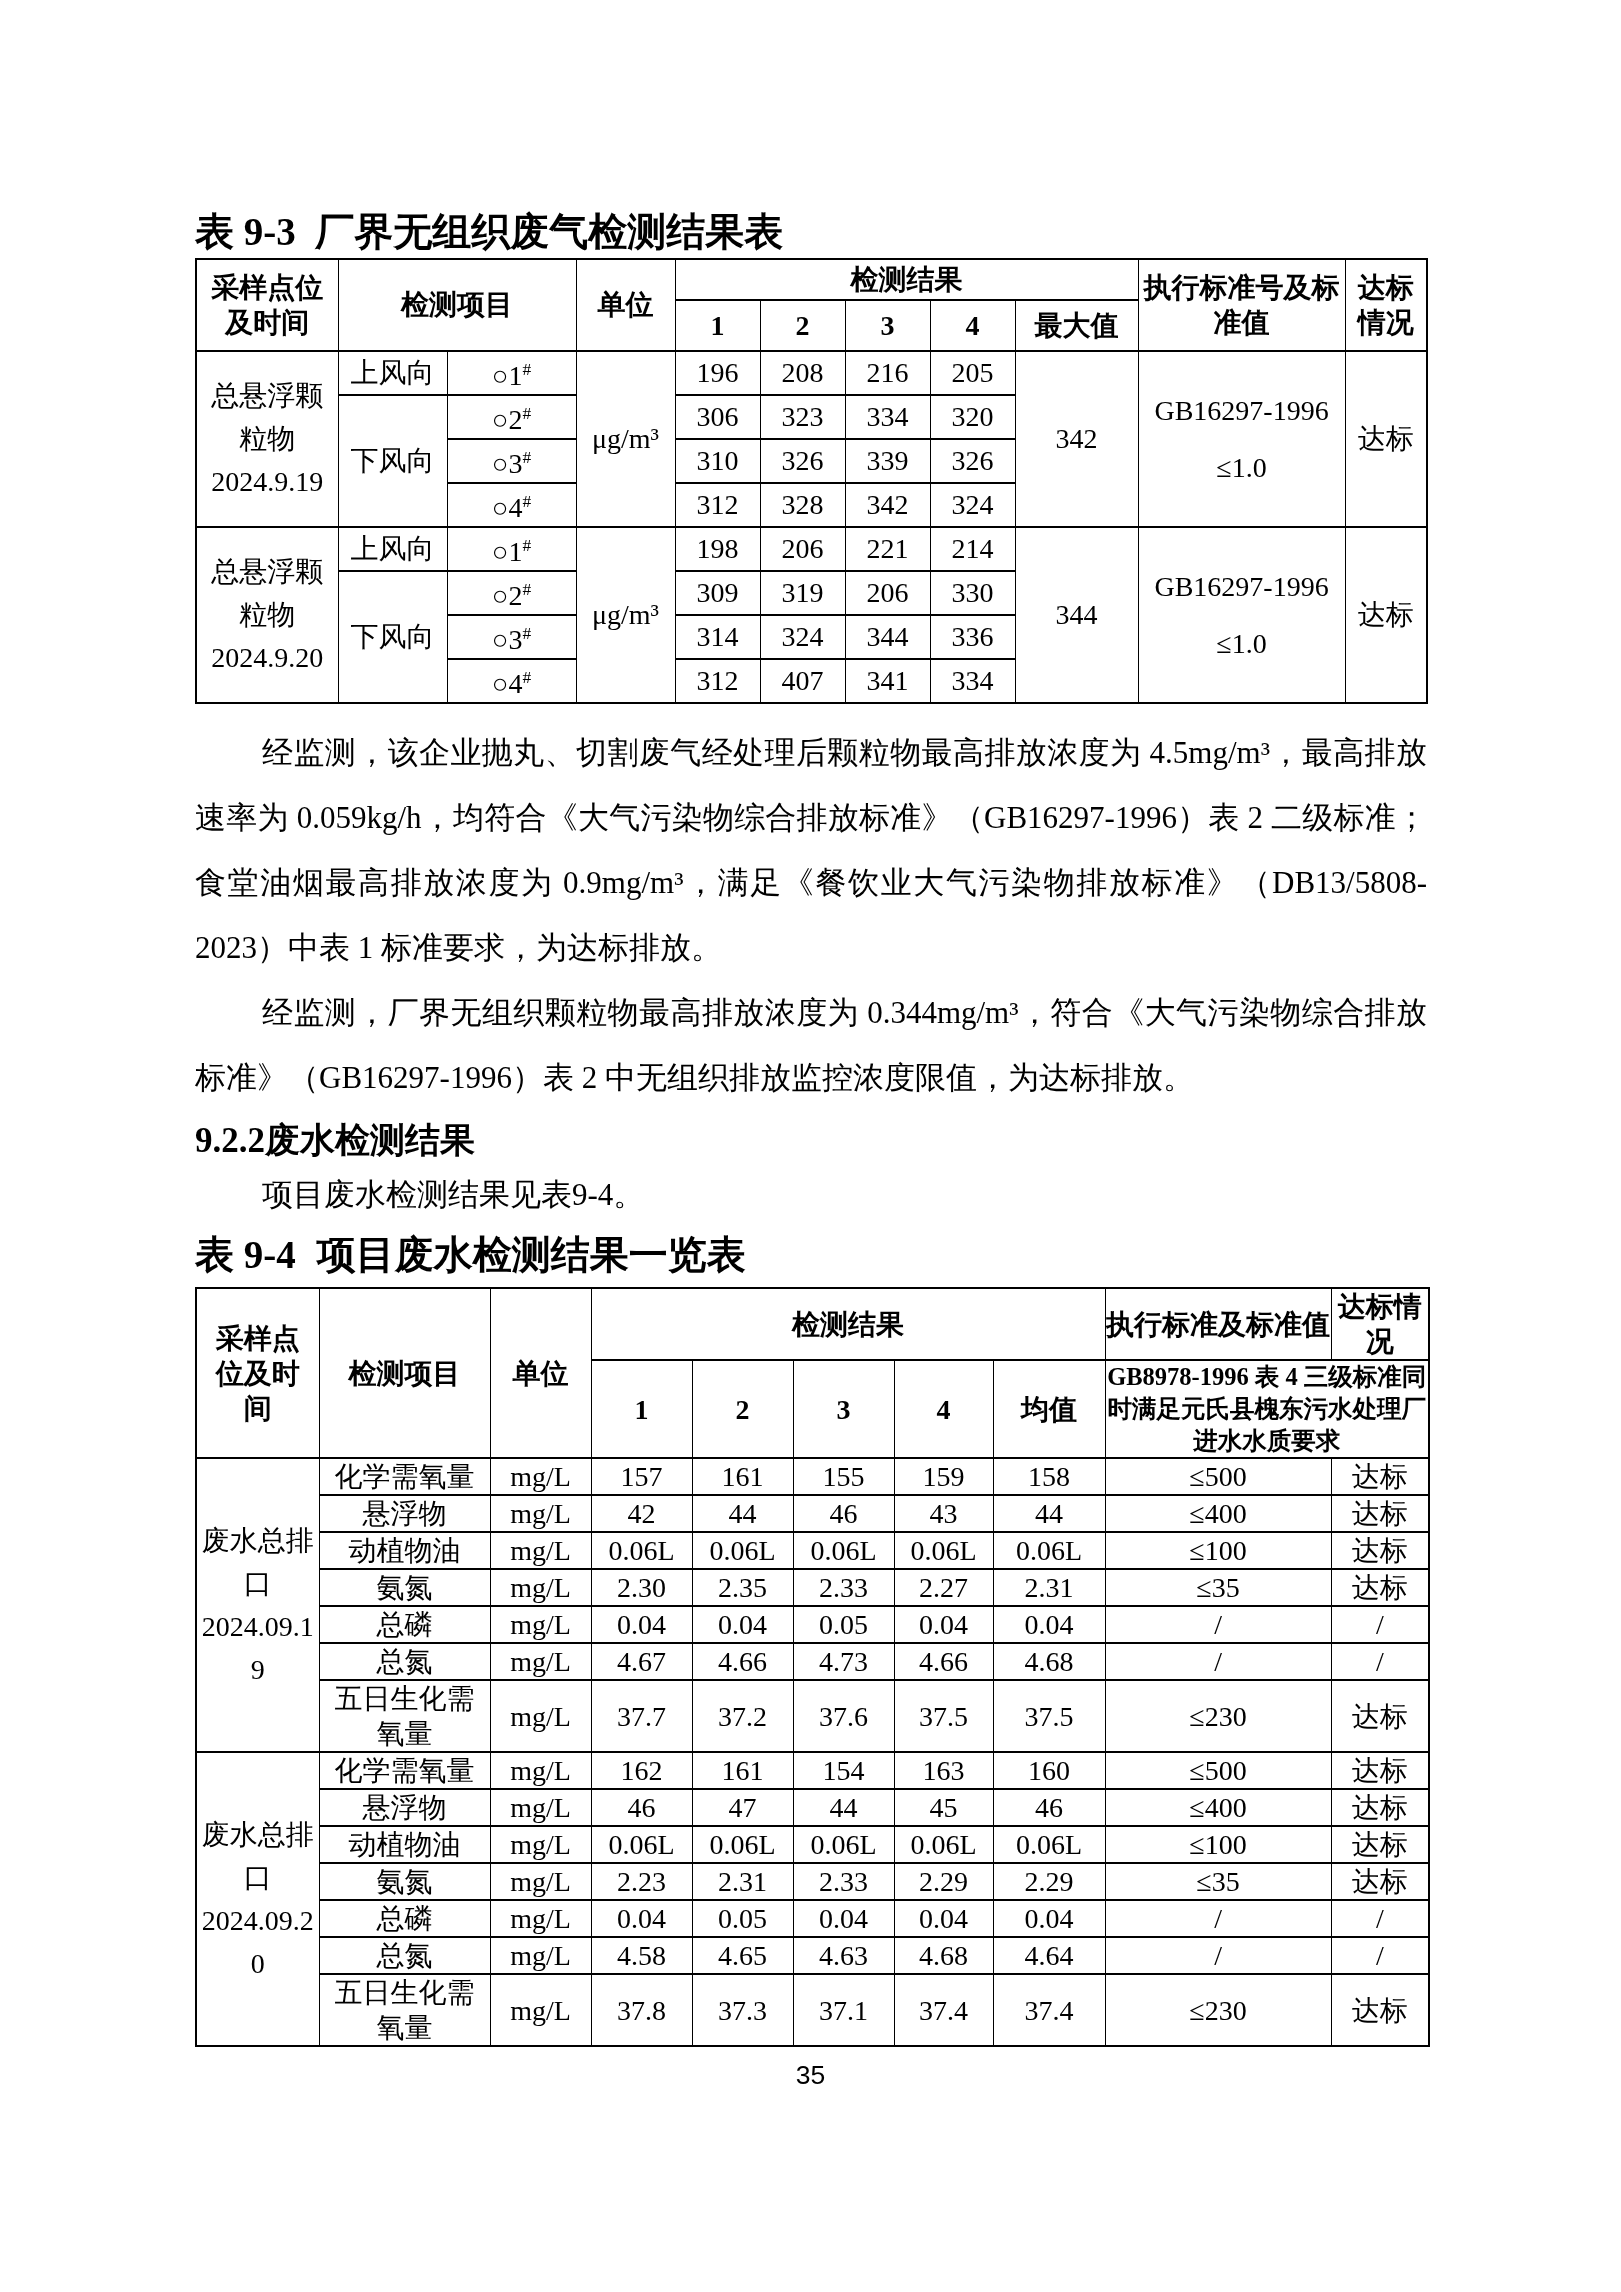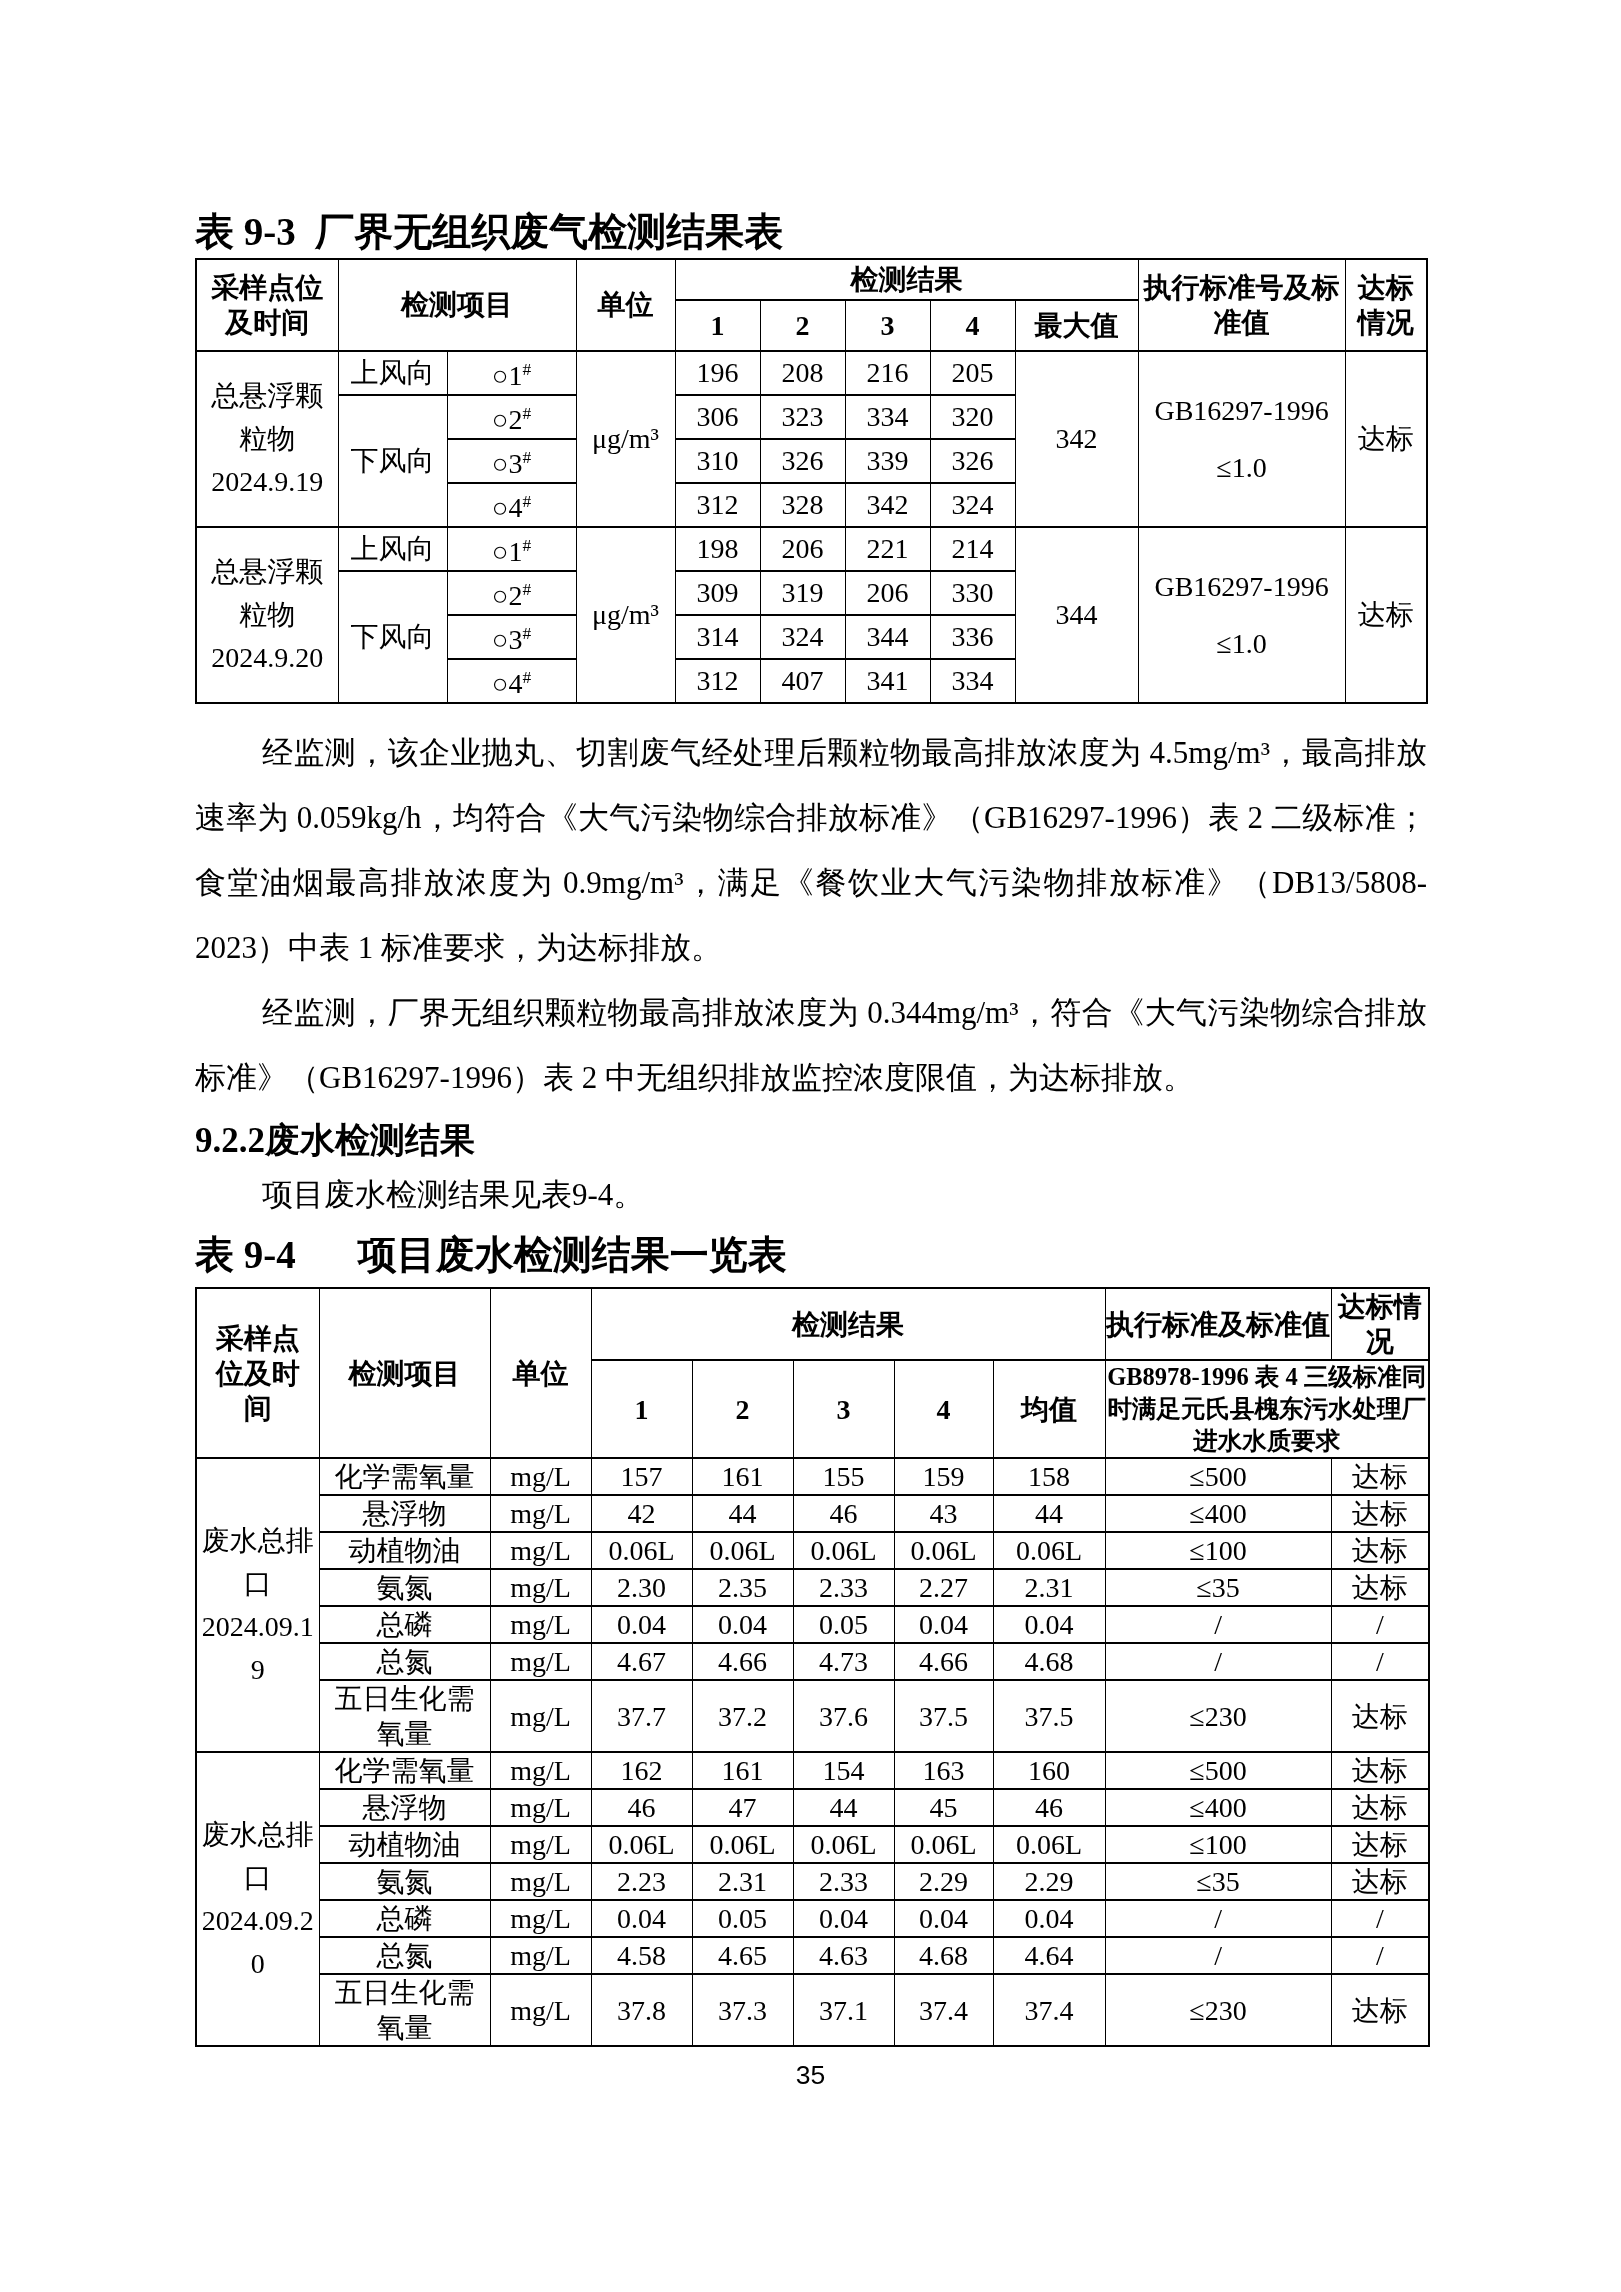--- a/index.html
+++ b/index.html
@@ -23,21 +23,21 @@
     font-weight:bold;
     font-size:39px;
     line-height:47px;
     white-space:nowrap;
   }
   .tbl-title.second{
     padding-top:7.8px;
     padding-bottom:5.9px;
   }
   .tlabel{margin-right:19.6px;}
-  .tbl-title.second .tlabel{margin-right:62px;}
+  .tbl-title.second .tlabel{margin-right:21px;}
 
   table.t{
     border-collapse:collapse;
     table-layout:fixed;
     width:1232px;
     margin-top:2.9px;
     border:2.9px solid #000;
   }
   table.t td{
     border:solid #000;

